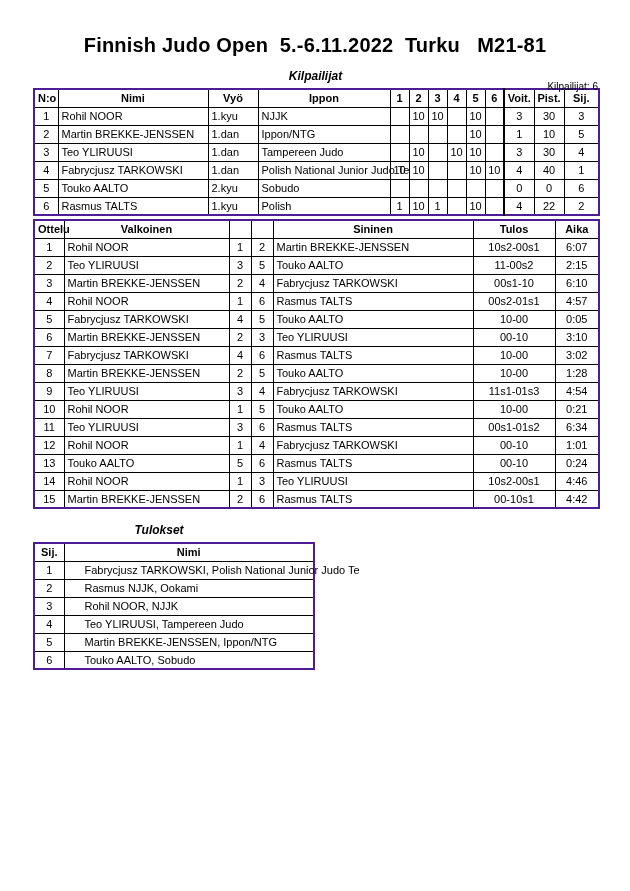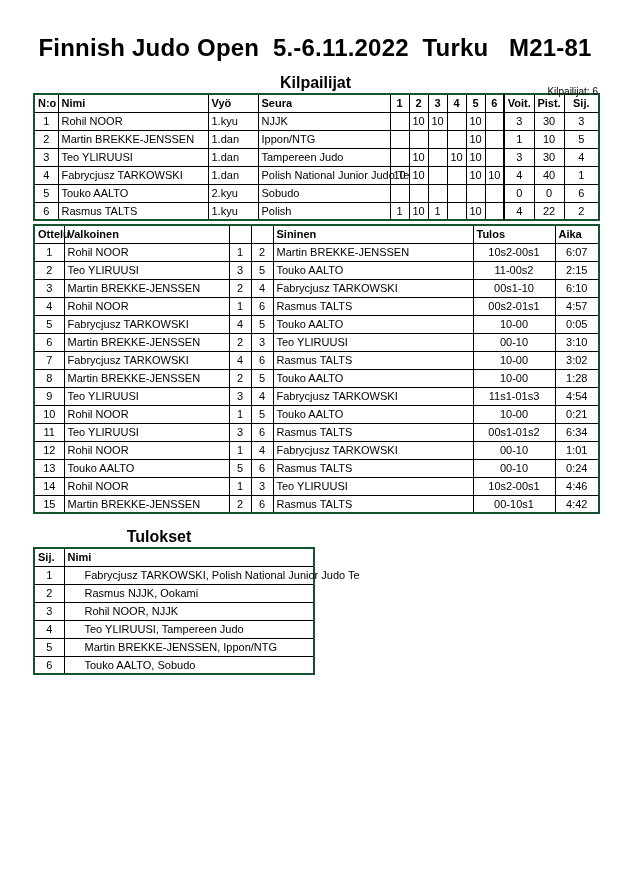--- a/index.html
+++ b/index.html
@@ -6,50 +6,50 @@
   html, body { background: #ffffff; }
   body {
     width: 630px; height: 891px;
     font-family: "Liberation Sans", sans-serif;
     color: #000;
   }
   .page { position: relative; width: 630px; height: 891px; overflow: hidden; background: #fff; }
   .title {
     padding-top: 34px;
     text-align: center;
-    font-size: 24px;
+    font-size: 20px;
     font-weight: bold;
     white-space: pre;
     letter-spacing: 0.2px;
   }
   .block { margin-left: 33px; width: 565px; }
   .block-narrow { margin-left: 33px; width: 252px; }
   .heading-row { position: relative; margin-top: 12px; height: 16px; }
-  .sec-heading { text-align: center; font-size: 16px; font-weight: bold; }
+  .sec-heading { text-align: center; font-size: 12px; font-weight: bold; font-style: italic; }
   .count-label { position: absolute; right: 0; top: 12px; font-size: 10px; }
   .mt-lg { margin-top: 18px; }
   .mt-md { margin-top: 14px; }
 
   table {
     border-collapse: collapse;
     table-layout: fixed;
     margin-top: 3px;
-    border: 2px solid #14532d;
+    border: 2px solid #4c1d95;
   }
   .t1, .t2 { width: 565px; }
   .t3 { width: 280px; }
   th, td {
     border: 1px solid #000;
     font-size: 11px;
     height: 18px;
     line-height: 14px;
     padding: 0 3px;
     vertical-align: middle;
   }
-  th { font-weight: bold; text-align: left; }
+  th { font-weight: bold; text-align: center; }
   .left { text-align: left; }
   .ctr { text-align: center; padding: 0 1px; }
   .name { white-space: nowrap; overflow: hidden; }
   .club { white-space: nowrap; overflow: visible; }
   .spill { white-space: nowrap; overflow: visible; padding-left: 20px; }
   .sep { border-left: 2px solid #000; }
   th.no-h { text-align: left; }
 </style>
 </head>
 <body>
@@ -77,21 +77,21 @@
           <col style="width:19px">
         <col style="width:30px">
           <col style="width:30px">
           <col style="width:35px">
       </colgroup>
       <thead>
         <tr>
           <th class="no-h">N:o</th>
           <th>Nimi</th>
           <th>Vyö</th>
-          <th>Seura</th>
+          <th>Ippon</th>
           <th class="ctr">1</th>
           <th class="ctr">2</th>
           <th class="ctr">3</th>
           <th class="ctr">4</th>
           <th class="ctr">5</th>
           <th class="ctr">6</th>
           <th class="ctr sep">Voit.</th>
           <th class="ctr">Pist.</th>
           <th class="ctr">Sij.</th>
         </tr>

